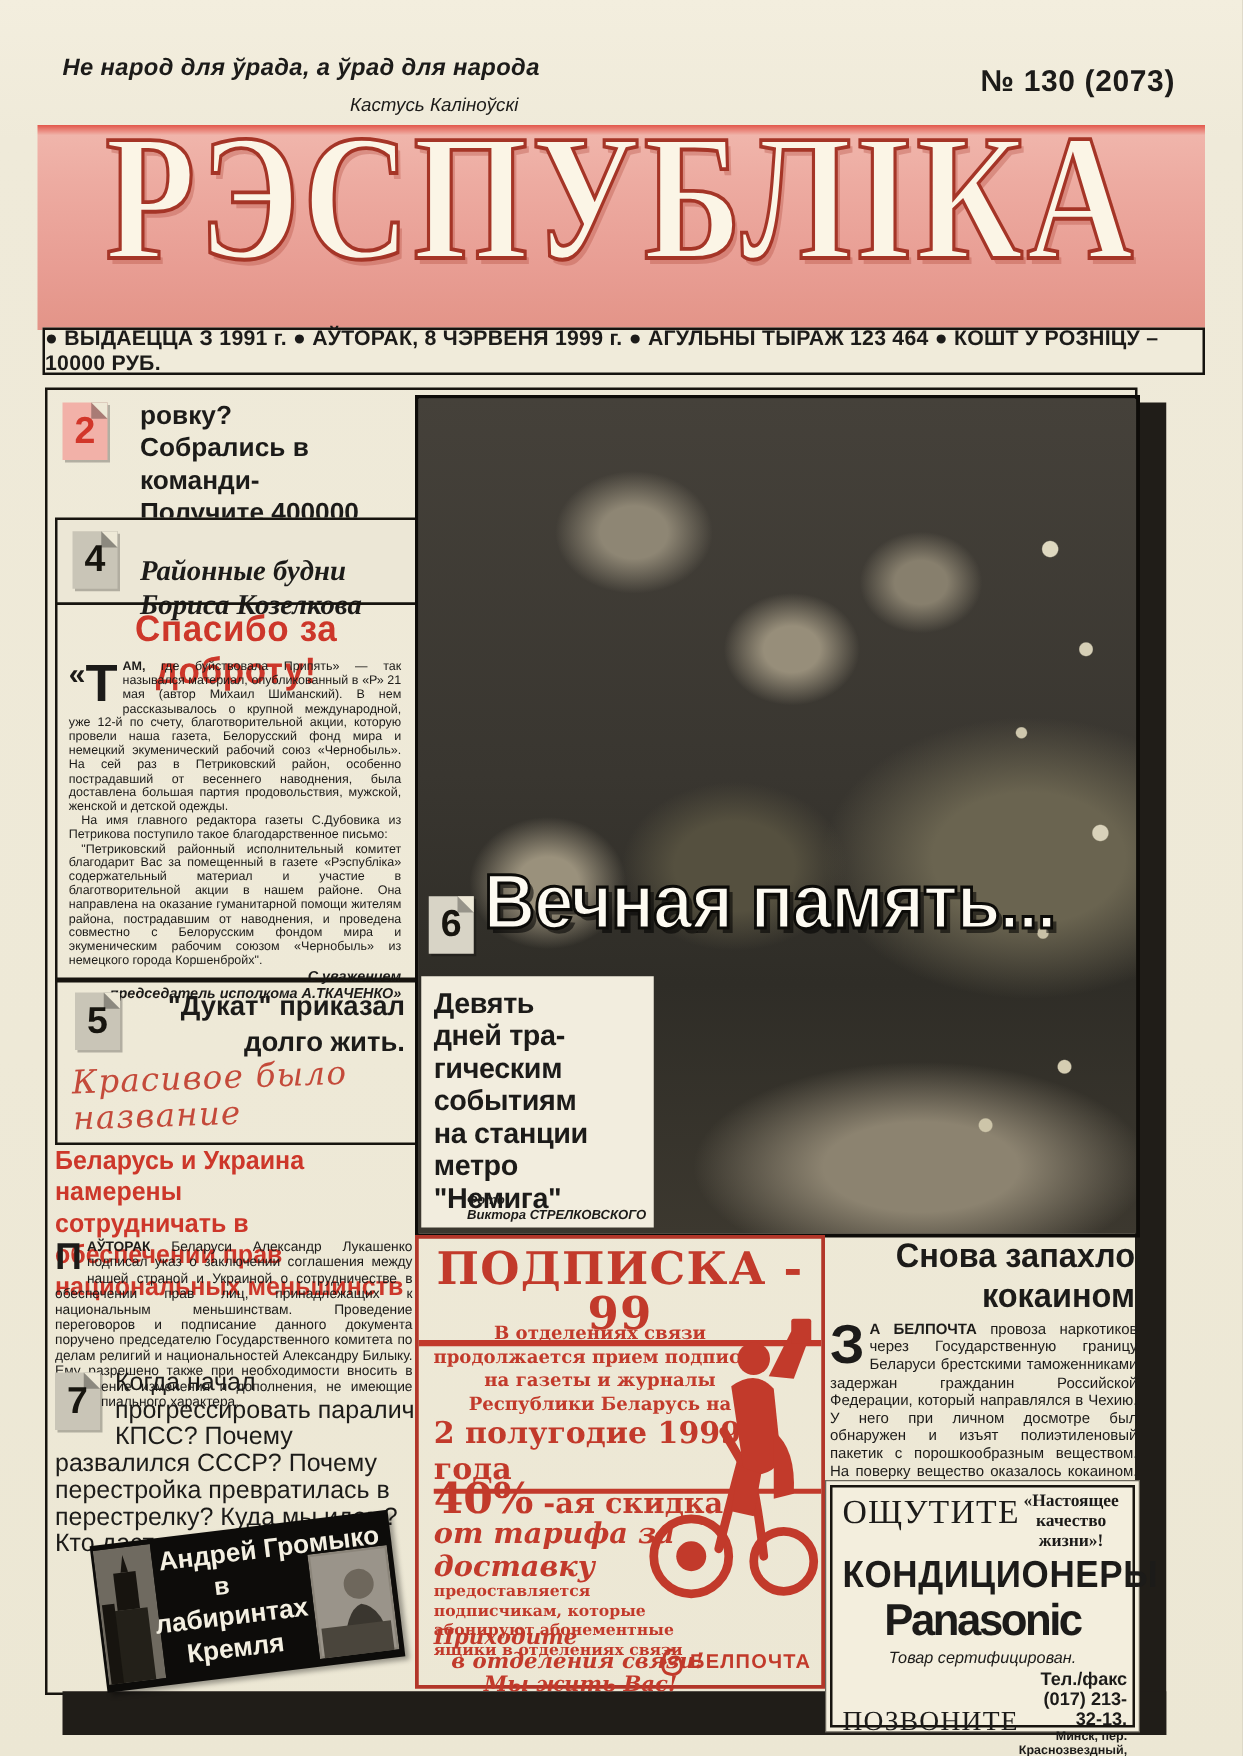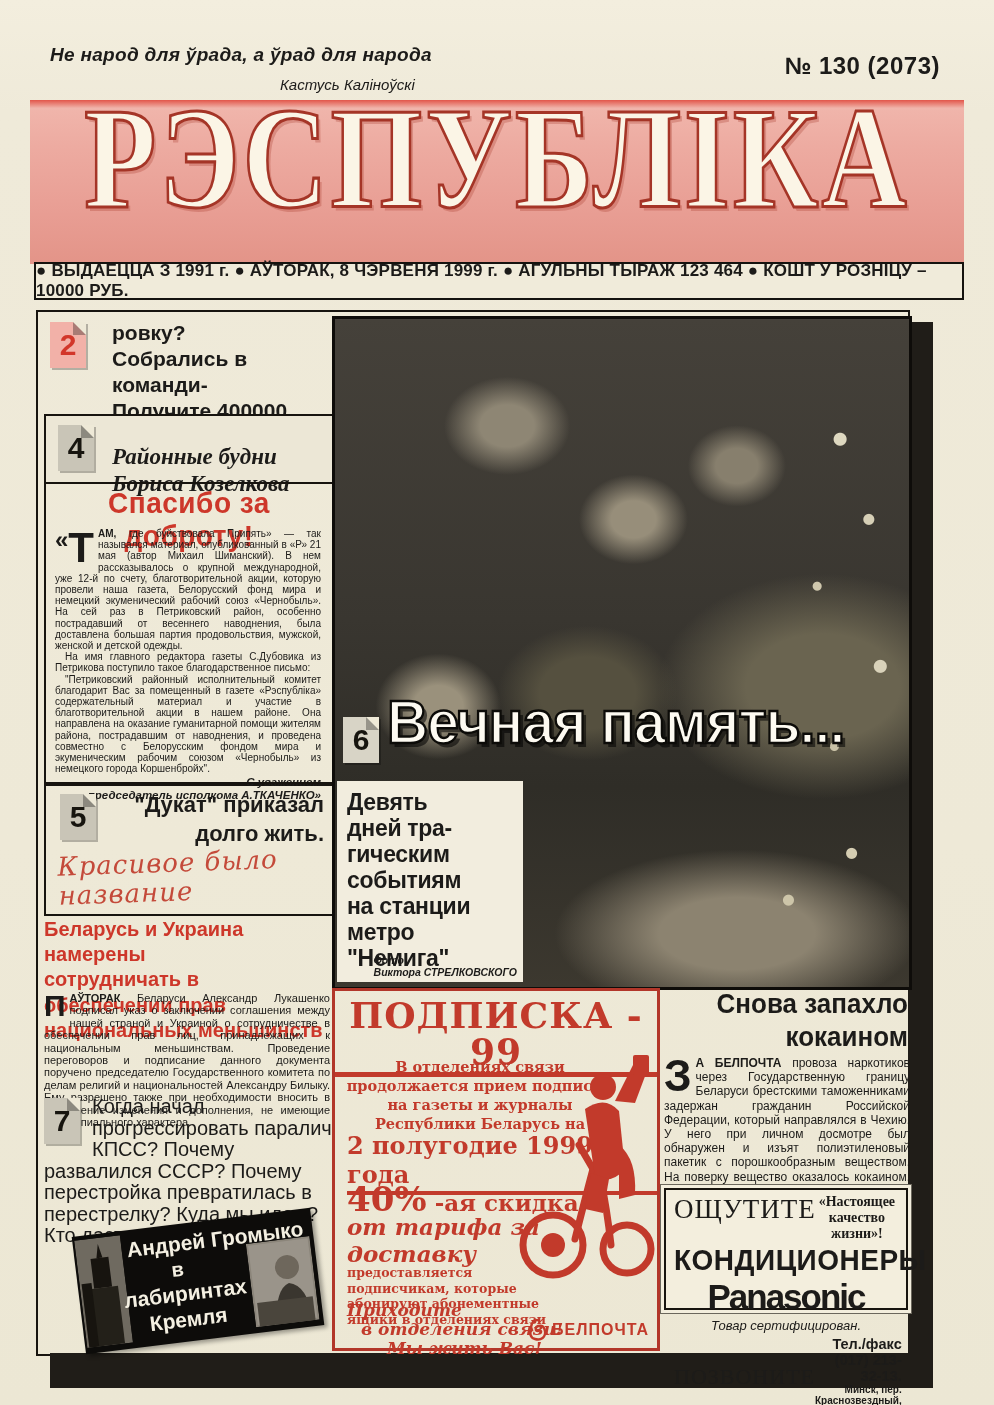--- a/index.html
+++ b/index.html
@@ -111,21 +111,21 @@
   .pod-invite div:nth-child(2){padding-left:14px;}
   .pod-invite div:nth-child(3){padding-left:40px;}
   .pod-brand{position:absolute;right:8px;bottom:6px;display:flex;align-items:center;gap:4px;
         font-weight:bold;font-size:16px;letter-spacing:1px;}
   .postman{position:absolute;right:2px;top:58px;}
   
   .coc-head{position:absolute;left:664px;top:988px;width:244px;text-align:right;font-weight:bold;font-size:26px;line-height:31px;transform:scaleY(1.05);transform-origin:top right;}
   .coc-body{position:absolute;left:664px;top:1056px;width:246px;font-size:12px;line-height:14.2px;text-align:justify;}
   .coc-sig{text-align:right;font-weight:bold;font-style:italic;font-size:13px;margin-top:2px;}
   
-  .pan{position:absolute;left:664px;top:1188px;width:244px;height:122px;border:2px solid #17140f;background:#f3eedd;
+  .pan{position:absolute;left:664px;top:1188px;width:244px;height:194px;border:2px solid #17140f;background:#f3eedd;
         box-shadow:0 0 0 3px #f3eedd,0 0 0 4px #6b675c;box-sizing:border-box;padding:4px 8px;}
   .pan-row1{display:flex;justify-content:space-between;align-items:flex-start;}
   .pan-feel{font-family:"Liberation Serif","DejaVu Serif",serif;font-size:27px;letter-spacing:1px;}
   .pan-q{font-family:"Liberation Serif","DejaVu Serif",serif;font-weight:bold;font-size:14px;line-height:16px;text-align:center;}
   .pan-product{text-align:center;font-weight:bold;font-size:28px;letter-spacing:.5px;margin-top:2px;transform:scaleY(1.08);}
   .pan-brand{text-align:center;font-weight:bold;font-size:35px;letter-spacing:-2px;margin-top:1px;transform:scaleY(1.02);}
   .pan-cert{text-align:center;font-style:italic;font-size:13px;margin-top:1px;}
   .pan-row2{display:flex;justify-content:space-between;align-items:center;margin-top:3px;}
   .pan-call{font-family:"Liberation Serif","DejaVu Serif",serif;font-size:22px;letter-spacing:1px;}
   .pan-phone{font-weight:bold;font-size:14.5px;text-align:right;}

